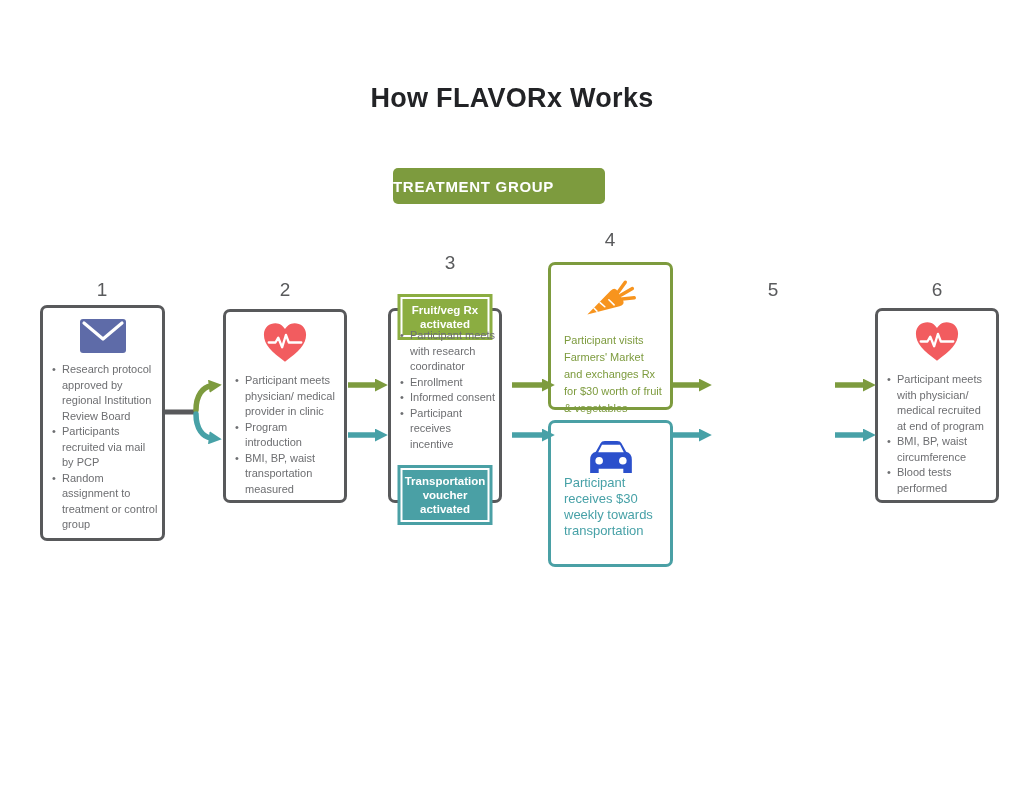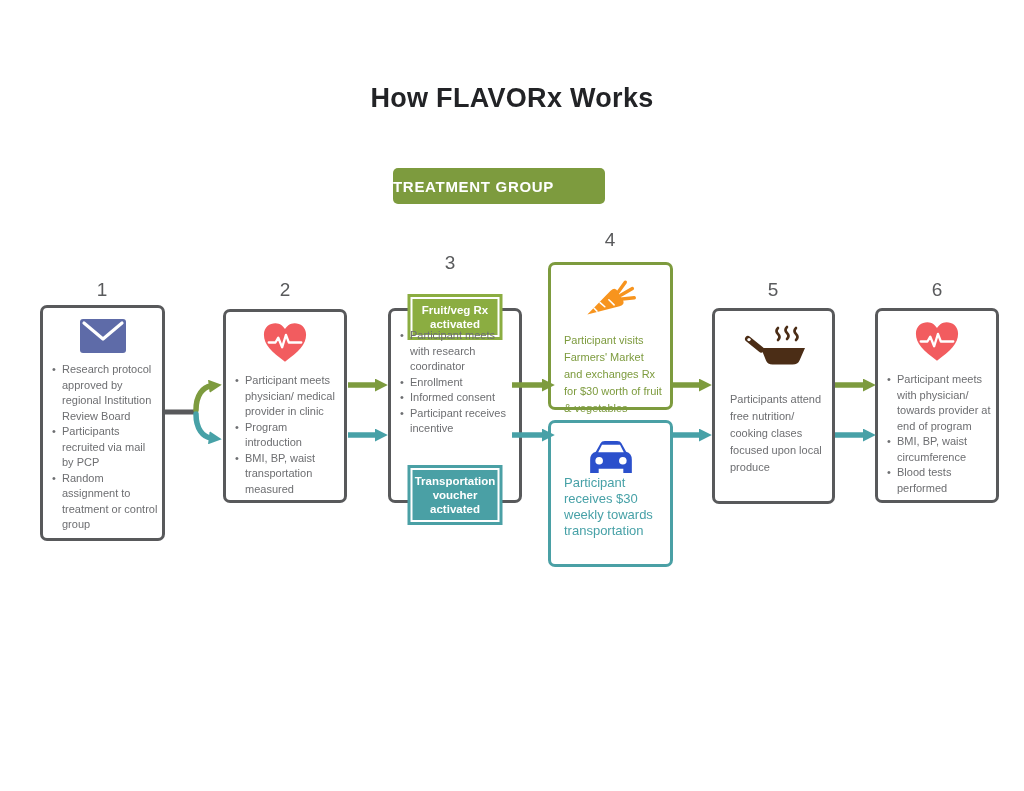--- a/index.html
+++ b/index.html
@@ -20,21 +20,21 @@
   #num2 { left:263px; top:279px; }
   #num3 { left:428px; top:252px; }
   #num4 { left:588px; top:229px; }
   #num5 { left:751px; top:279px; }
   #num6 { left:915px; top:279px; }
 
   .box { position:absolute; background:#fff; border:3px solid #58595b;
          border-radius:7px; box-sizing:border-box; }
   #box1 { left:40px;  top:305px; width:125px; height:236px; }
   #box2 { left:223px; top:309px; width:124px; height:194px; }
-  #box3 { left:388px; top:308px; width:134px; height:195px; }
+  #box3 { left:388px; top:308px; width:114px; height:195px; }
   #box4t { left:548px; top:262px; width:125px; height:148px; border-color:#7d9b3e; }
   #box4c { left:548px; top:420px; width:125px; height:147px; border-color:#4aa0a5; }
   #box5 { left:712px; top:308px; width:123px; height:196px; }
   #box6 { left:875px; top:308px; width:124px; height:195px; }
 
   .icon-row { display:flex; justify-content:center; }
   #box1 .icon-row { margin-top:11px; }
   #box2 .icon-row { margin-top:9px; }
   #box4t .icon-row { margin-top:12px; }
   #box4c .icon-row { margin-top:16px; }
@@ -140,43 +140,30 @@
       <svg width="52" height="36" viewBox="0 0 52 38">
         <path d="M4 36 V22 Q4 15 10 13.5 L15 4.5 Q16 2 19.5 2 H32.5 Q36 2 37 4.5 L42 13.5 Q48 15 48 22 V36 H39 V31.5 H13 V36 Z" fill="#2b50cc"></path>
         <path d="M16.5 6 H35.5 L39.5 14 H12.5 Z" fill="#fff"></path>
         <circle cx="13.5" cy="23" r="4" fill="#fff"></circle>
         <circle cx="38.5" cy="23" r="4" fill="#fff"></circle>
       </svg>
     </div>
     <div class="teal-text">Participant receives $30 weekly towards transportation</div>
   </div>
 
-  <div class="box" id="box5">
-    <div class="icon-row">
-      <svg width="64" height="44" viewBox="0 0 64 44">
-        <path d="M36 3 q-3 3 0 6 q3 3 0 6" fill="none" stroke="#4b2d16" stroke-width="2.6" stroke-linecap="round"></path>
-        <path d="M45 2 q-3 3 0 6 q3 3 0 6" fill="none" stroke="#4b2d16" stroke-width="2.6" stroke-linecap="round"></path>
-        <path d="M54 3 q-3 3 0 6 q3 3 0 6" fill="none" stroke="#4b2d16" stroke-width="2.6" stroke-linecap="round"></path>
-        <path d="M19 23 H63 L57.5 35.5 Q56 39.5 50.5 39.5 H30.5 Q25.5 39.5 24 35.5 Z" fill="#4b2d16"></path>
-        <path d="M19 24.5 L6 14" stroke="#4b2d16" stroke-width="6" stroke-linecap="round"></path>
-        <circle cx="7" cy="14.6" r="1.7" fill="#fff"></circle>
-      </svg>
-    </div>
-    <div class="plain-text">Participants attend free nutrition/ cooking clases focused upon local produce</div>
-  </div>
 
   <div class="box" id="box6">
     <div class="icon-row">
       <svg width="46" height="43" viewBox="0 0 48 44">
         <path d="M24 42 C10 32 2 24 2 14 C2 6 8 2 14 2 C19 2 22 5 24 8 C26 5 29 2 34 2 C40 2 46 6 46 14 C46 24 38 32 24 42 Z" fill="#f25c5f"></path>
         <path d="M7 22 h7 l3 -5 l4 10 l4 -13 l3 8 h13" fill="none" stroke="#fff" stroke-width="2.4" stroke-linecap="round" stroke-linejoin="round"></path>
       </svg>
     </div>
     <ul class="bullets">
-      <li>Participant meets with physician/ towards provider at end of program</li>
+      <li>Participant meets with physician/ medical recruited at end of program</li>
       <li>BMI, BP, waist circumference</li>
       <li>Blood tests performed</li>
     </ul>
   </div>
 
   <svg class="overlay" width="1024" height="791" viewBox="0 0 1024 791">
     <defs>
       <marker id="ah-green" viewBox="0 0 12 12" refX="2" refY="6" markerWidth="13" markerHeight="13" markerUnits="userSpaceOnUse" orient="auto">
         <path d="M0 0 L12 6 L0 12 Z" fill="#7d9b3e"></path>
       </marker>

